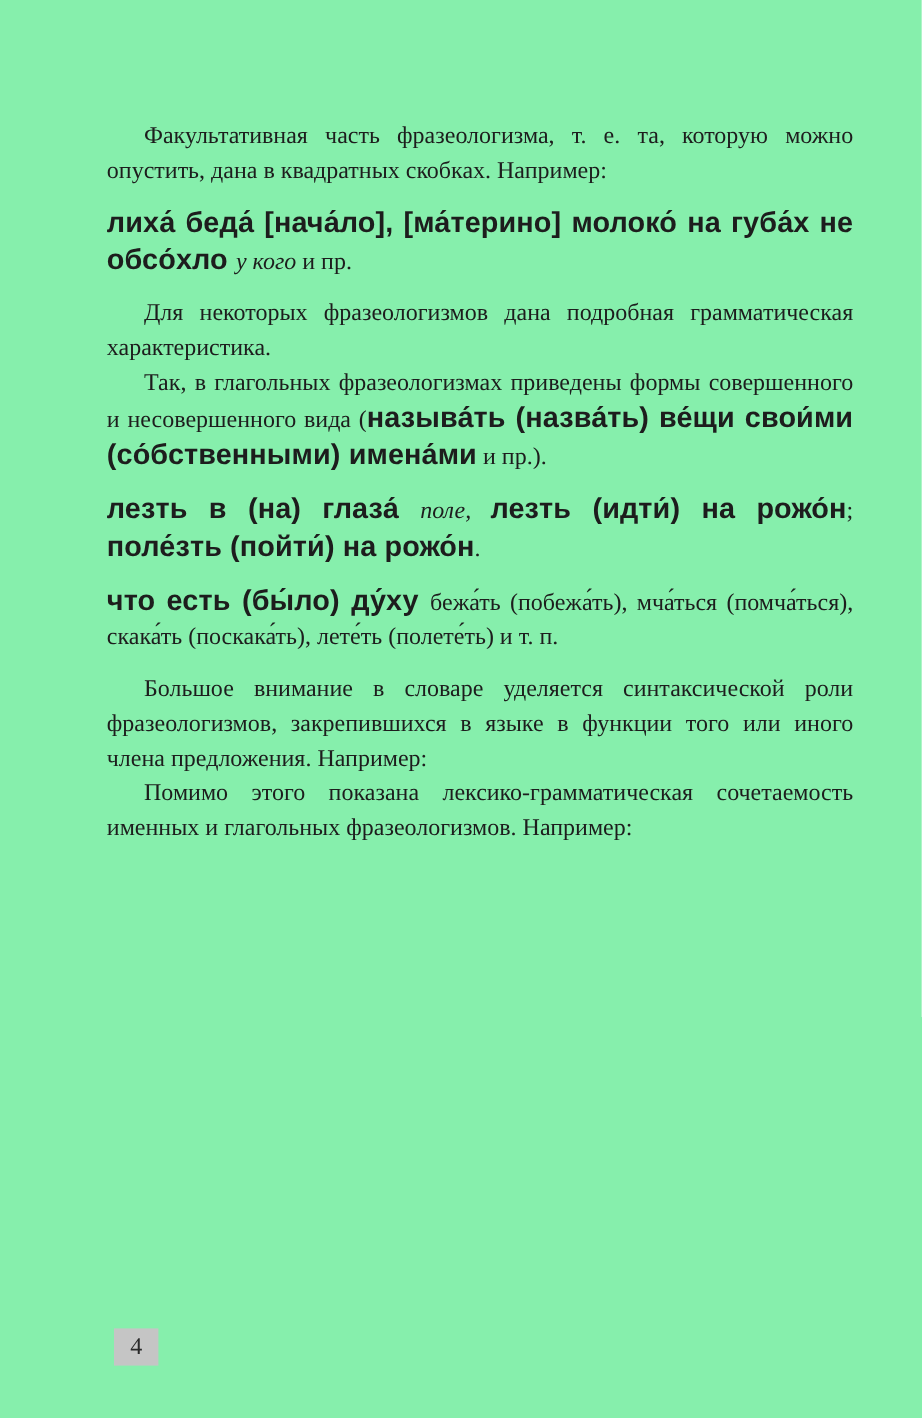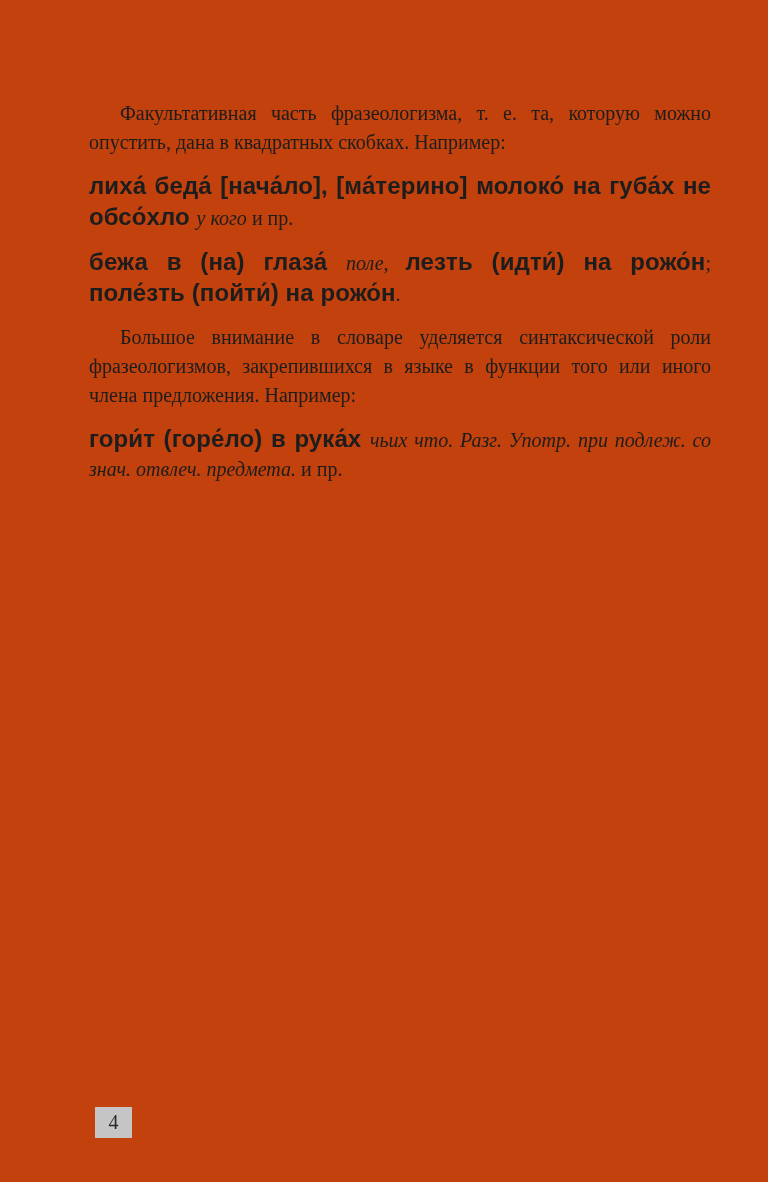--- a/index.html
+++ b/index.html
@@ -12,21 +12,21 @@
     width: 768px;
     height: 1182px;
     overflow: hidden;
     font-family: "Liberation Serif", serif;
     color: #1d1d1d;
   }
   .page {
     position: relative;
     width: 768px;
     height: 1182px;
-    background: #c2410c;
+    background: #86efac;
   }
   .content {
     position: absolute;
     left: 89px;
     top: 99px;
     width: 622px;
     font-size: 20px;
     line-height: 29px;
   }
   .content p {
@@ -71,20 +71,23 @@
     color: #2a2a2a;
   }
 </style>
 </head>
 <body>
 
 <div class="page">
   <div class="content">
       <p class="paragraph"><span class="run-regular">Факультативная часть фразеологизма, т. е. та, которую можно опустить, дана в квадратных скобках. Например:</span></p>
       <p class="entry"><span class="run-bold">лиха́ беда́ [нача́ло], [ма́терино] молоко́ на губа́х не обсо́хло </span><span class="run-italic">у кого</span><span class="run-regular"> и пр.</span></p>
-      <p class="entry"><span class="run-bold">бежа в (на) глаза́ </span><span class="run-italic">поле, </span><span class="run-bold">лезть (идти́) на рожо́н</span><span class="run-regular">; </span><span class="run-bold">поле́зть (пойти́) на рожо́н</span><span class="run-regular">.</span></p>
+      <p class="paragraph"><span class="run-regular">Для некоторых фразеологизмов дана подробная грамматическая характеристика.</span></p>
+      <p class="paragraph"><span class="run-regular">Так, в глагольных фразеологизмах приведены формы совершенного и несовершенного вида (</span><span class="run-bold">называ́ть (назва́ть) ве́щи свои́ми (со́бственными) имена́ми</span><span class="run-regular"> и пр.).</span></p>
+      <p class="entry"><span class="run-bold">лезть в (на) глаза́ </span><span class="run-italic">поле, </span><span class="run-bold">лезть (идти́) на рожо́н</span><span class="run-regular">; </span><span class="run-bold">поле́зть (пойти́) на рожо́н</span><span class="run-regular">.</span></p>
+      <p class="entry"><span class="run-bold">что есть (бы́ло) ду́ху </span><span class="run-regular">бежа́ть (побежа́ть), мча́ться (помча́ться), скака́ть (поскака́ть), лете́ть (полете́ть) и т. п.</span></p>
       <p class="paragraph"><span class="run-regular">Большое внимание в словаре уделяется синтаксической роли фразеологизмов, закрепившихся в языке в функции того или иного члена предложения. Например:</span></p>
-      <p class="entry"><span class="run-bold">гори́т (горе́ло) в рука́х </span><span class="run-italic">чьих что. Разг. Употр. при подлеж. со знач. отвлеч. предмета.</span><span class="run-regular"> и пр.</span></p>
+      <p class="paragraph"><span class="run-regular">Помимо этого показана лексико-грамматическая сочетаемость именных и глагольных фразеологизмов. Например:</span></p>
     </div>
   <div class="page-number-box">
     <span>4</span>
   </div>
 </div>
 
 </body></html>

